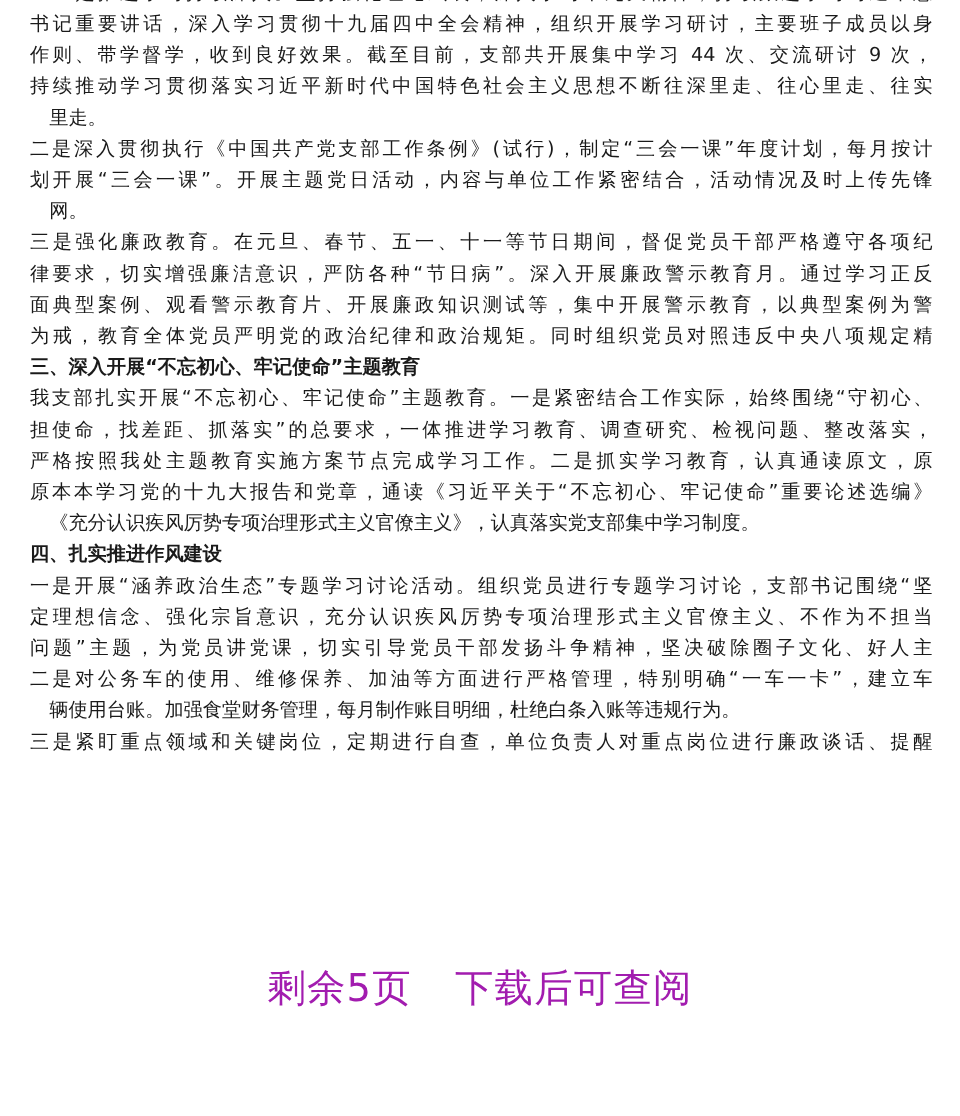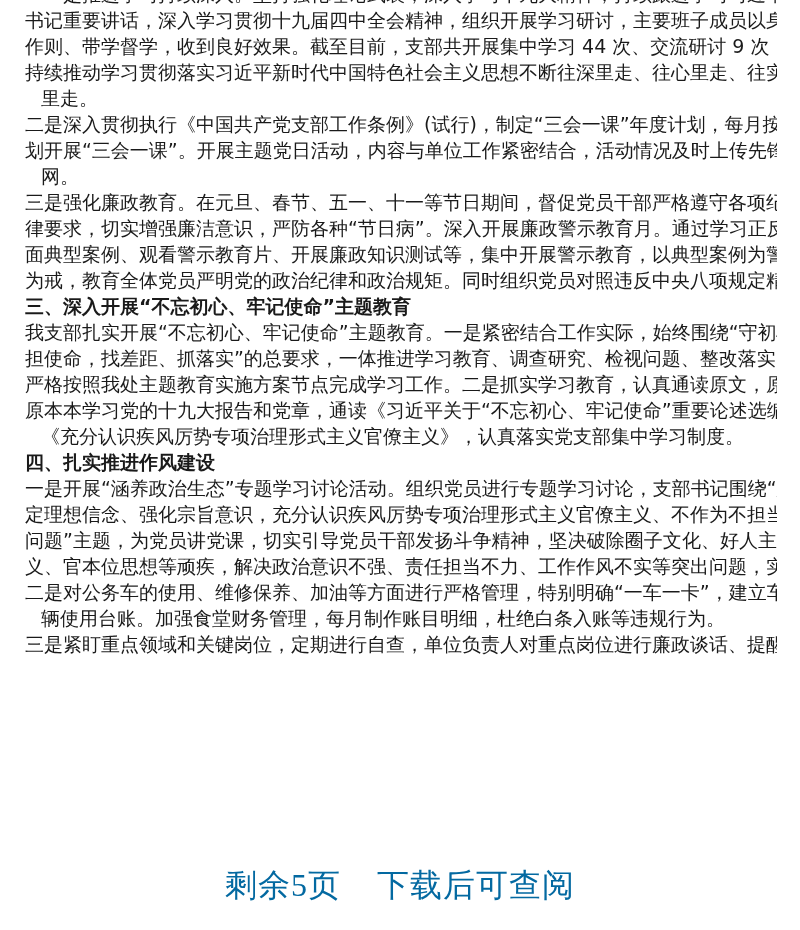--- a/index.html
+++ b/index.html
@@ -1,25 +1,25 @@
 <!DOCTYPE html>
 <html><head>
 <meta charset="utf-8">
 <style>
   html, body { margin: 0; padding: 0; background: #ffffff; }
   body { width: 800px; height: 930px; overflow: hidden; position: relative;
          font-family: "DejaVu Sans", "Liberation Sans", sans-serif; }
   .doc { position: absolute; left: 25px; top: -19px; width: 752px; color: #1a1a1a; }
-  .line { font-size: 19px; line-height: 26px; height: 26px; white-space: nowrap;
+  .line { font-size: 16px; line-height: 26px; height: 26px; white-space: nowrap;
           overflow: hidden; text-align: justify; text-align-last: justify; }
   .line.last { text-align-last: left; margin-left: 16px; }
   .line.indent { padding-left: 38px; }
   .heading { font-weight: bold; text-align-last: left; }
-  .more { position: absolute; left: 0; width: 800px; top: 864px; text-align: center;
-          font-size: 32px; color: #0369a1; letter-spacing: 1px; font-family: Liberation Serif, serif; }
+  .more { position: absolute; left: 0; width: 800px; top: 802px; text-align: center;
+          font-size: 32px; color: #a21caf; letter-spacing: 1px; }
   .more span { display: inline-block; }
   .more .gap { width: 36px; }
 </style>
 </head>
 <body>
 
 <div class="doc">
   <div class="line indent">是推进学习持续深入。坚持强化理论武装，深入学习十九大精神，持续跟进学习习近平总</div>
   <div class="line">书记重要讲话，深入学习贯彻十九届四中全会精神，组织开展学习研讨，主要班子成员以身</div>
   <div class="line">作则、带学督学，收到良好效果。截至目前，支部共开展集中学习 44 次、交流研讨 9 次，</div>
@@ -35,21 +35,20 @@
   <div class="line heading">三、深入开展“不忘初心、牢记使命”主题教育</div>
   <div class="line">我支部扎实开展“不忘初心、牢记使命”主题教育。一是紧密结合工作实际，始终围绕“守初心、</div>
   <div class="line">担使命，找差距、抓落实”的总要求，一体推进学习教育、调查研究、检视问题、整改落实，</div>
   <div class="line">严格按照我处主题教育实施方案节点完成学习工作。二是抓实学习教育，认真通读原文，原</div>
   <div class="line">原本本学习党的十九大报告和党章，通读《习近平关于“不忘初心、牢记使命”重要论述选编》</div>
   <div class="line last">《充分认识疾风厉势专项治理形式主义官僚主义》，认真落实党支部集中学习制度。</div>
   <div class="line heading">四、扎实推进作风建设</div>
   <div class="line">一是开展“涵养政治生态”专题学习讨论活动。组织党员进行专题学习讨论，支部书记围绕“坚</div>
   <div class="line">定理想信念、强化宗旨意识，充分认识疾风厉势专项治理形式主义官僚主义、不作为不担当</div>
   <div class="line">问题”主题，为党员讲党课，切实引导党员干部发扬斗争精神，坚决破除圈子文化、好人主</div>
-  <div class="line">义、官本位思想等顽疾，解决政治意识不强、责任担当不力、工作作风不实等突出问题，实</div>
   <div class="line">二是对公务车的使用、维修保养、加油等方面进行严格管理，特别明确“一车一卡”，建立车</div>
   <div class="line last">辆使用台账。加强食堂财务管理，每月制作账目明细，杜绝白条入账等违规行为。</div>
   <div class="line">三是紧盯重点领域和关键岗位，定期进行自查，单位负责人对重点岗位进行廉政谈话、提醒</div>
 </div>
 
 <div class="more">
   <span>剩余5页</span><span class="gap"></span><span>下载后可查阅</span>
 </div>
 
 </body></html>

